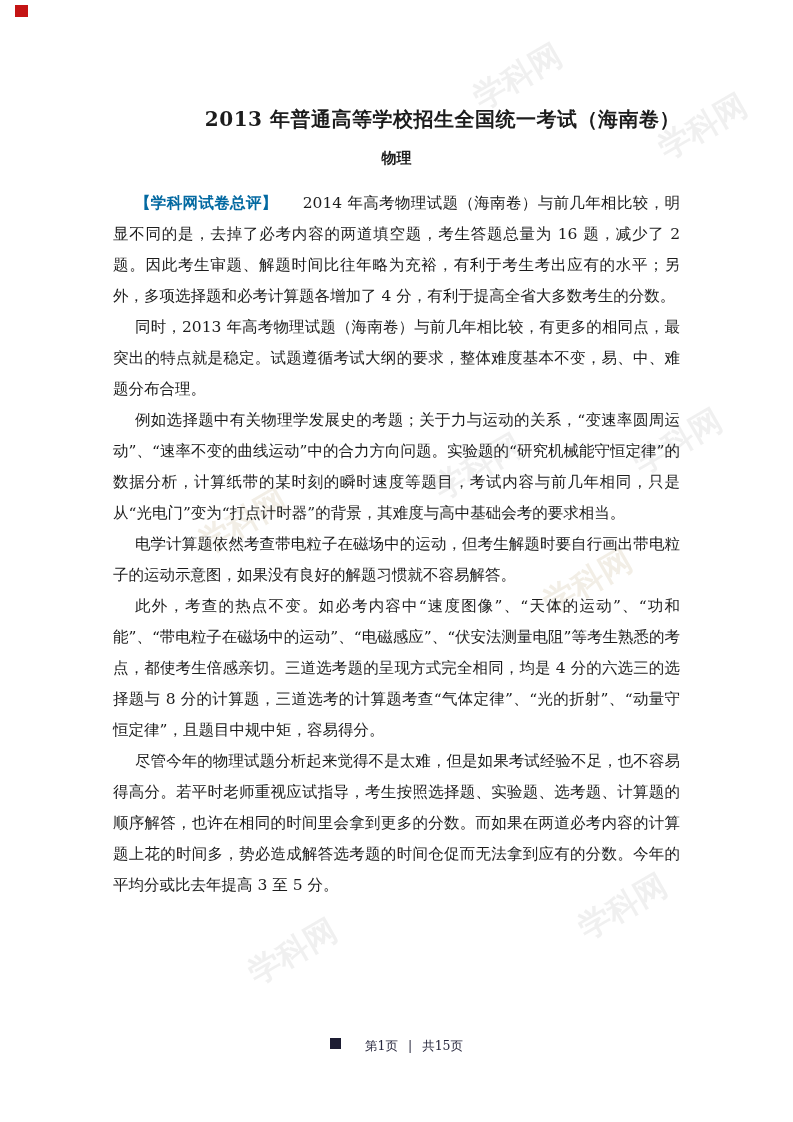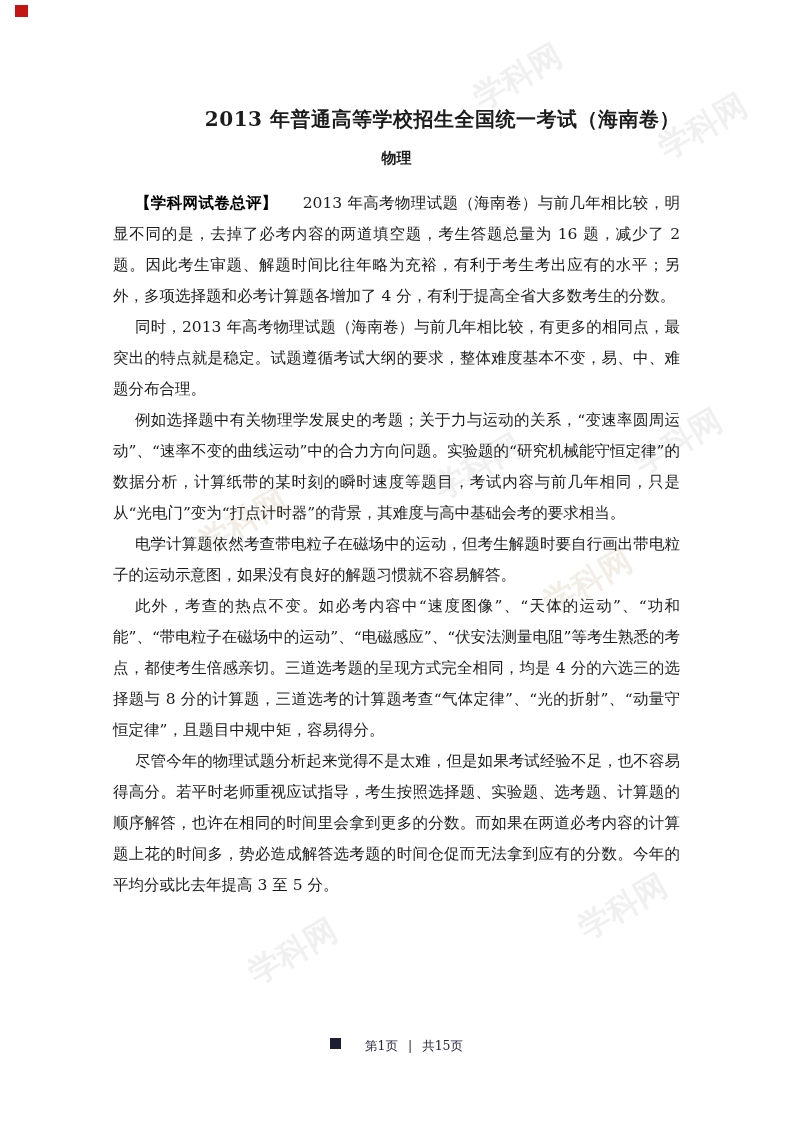--- a/index.html
+++ b/index.html
@@ -59,21 +59,21 @@
     margin-top: 15px;
     font-size: 15.5px;
     line-height: 31px;
     text-align: justify;
   }
   .body-text p {
     margin: 0;
     text-indent: 22px;
   }
   .red-label {
-    color: #000000;
+    color: #0369a1;
     font-weight: bold;
     margin-right: 25px;
   }
   .footer {
     position: absolute;
     left: 0; top: 1038px;
     width: 793px;
     display: flex;
     align-items: flex-start;
     justify-content: center;
@@ -106,21 +106,21 @@
   <span class="watermark tan" style="left:540px; top:560px;">学科网</span>
   <span class="watermark" style="left:575px; top:885px;">学科网</span>
   <span class="watermark" style="left:245px; top:930px;">学科网</span>
 
   <div class="doc">
     <h1 class="title">2013 年普通高等学校招生全国统一考试（海南卷）</h1>
     <h2 class="subtitle">物理</h2>
 
     <div class="body-text">
       <p>
-        <span class="red-label">【学科网试卷总评】</span><span>2013 年高考物理试题（海南卷）与前几年相比较，明显不同的是，去掉了必考内容的两道填空题，考生答题总量为 16 题，减少了 2 题。因此考生审题、解题时间比往年略为充裕，有利于考生考出应有的水平；另外，多项选择题和必考计算题各增加了 4 分，有利于提高全省大多数考生的分数。</span>
+        <span class="red-label">【学科网试卷总评】</span><span>2014 年高考物理试题（海南卷）与前几年相比较，明显不同的是，去掉了必考内容的两道填空题，考生答题总量为 16 题，减少了 2 题。因此考生审题、解题时间比往年略为充裕，有利于考生考出应有的水平；另外，多项选择题和必考计算题各增加了 4 分，有利于提高全省大多数考生的分数。</span>
       </p>
       <p>同时，2013 年高考物理试题（海南卷）与前几年相比较，有更多的相同点，最突出的特点就是稳定。试题遵循考试大纲的要求，整体难度基本不变，易、中、难题分布合理。</p>
       <p>例如选择题中有关物理学发展史的考题；关于力与运动的关系，“变速率圆周运动”、“速率不变的曲线运动”中的合力方向问题。实验题的“研究机械能守恒定律”的数据分析，计算纸带的某时刻的瞬时速度等题目，考试内容与前几年相同，只是从“光电门”变为“打点计时器”的背景，其难度与高中基础会考的要求相当。</p>
       <p>电学计算题依然考查带电粒子在磁场中的运动，但考生解题时要自行画出带电粒子的运动示意图，如果没有良好的解题习惯就不容易解答。</p>
       <p>此外，考查的热点不变。如必考内容中“速度图像”、“天体的运动”、“功和能”、“带电粒子在磁场中的运动”、“电磁感应”、“伏安法测量电阻”等考生熟悉的考点，都使考生倍感亲切。三道选考题的呈现方式完全相同，均是 4 分的六选三的选择题与 8 分的计算题，三道选考的计算题考查“气体定律”、“光的折射”、“动量守恒定律”，且题目中规中矩，容易得分。</p>
       <p>尽管今年的物理试题分析起来觉得不是太难，但是如果考试经验不足，也不容易得高分。若平时老师重视应试指导，考生按照选择题、实验题、选考题、计算题的顺序解答，也许在相同的时间里会拿到更多的分数。而如果在两道必考内容的计算题上花的时间多，势必造成解答选考题的时间仓促而无法拿到应有的分数。今年的平均分或比去年提高 3 至 5 分。</p>
     </div>
   </div>
 
   <div class="footer">

